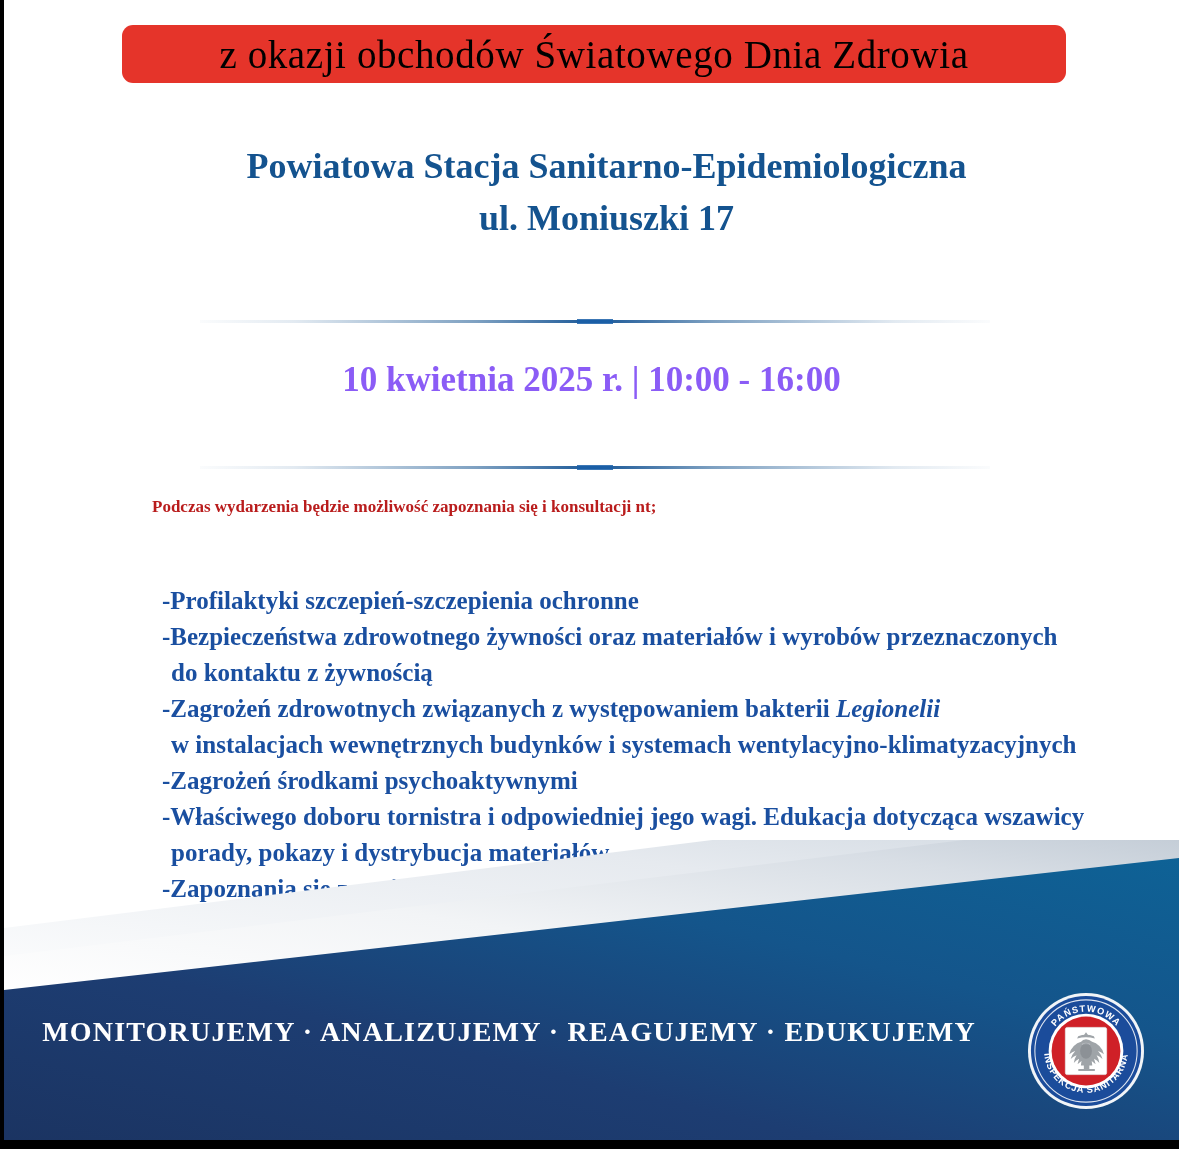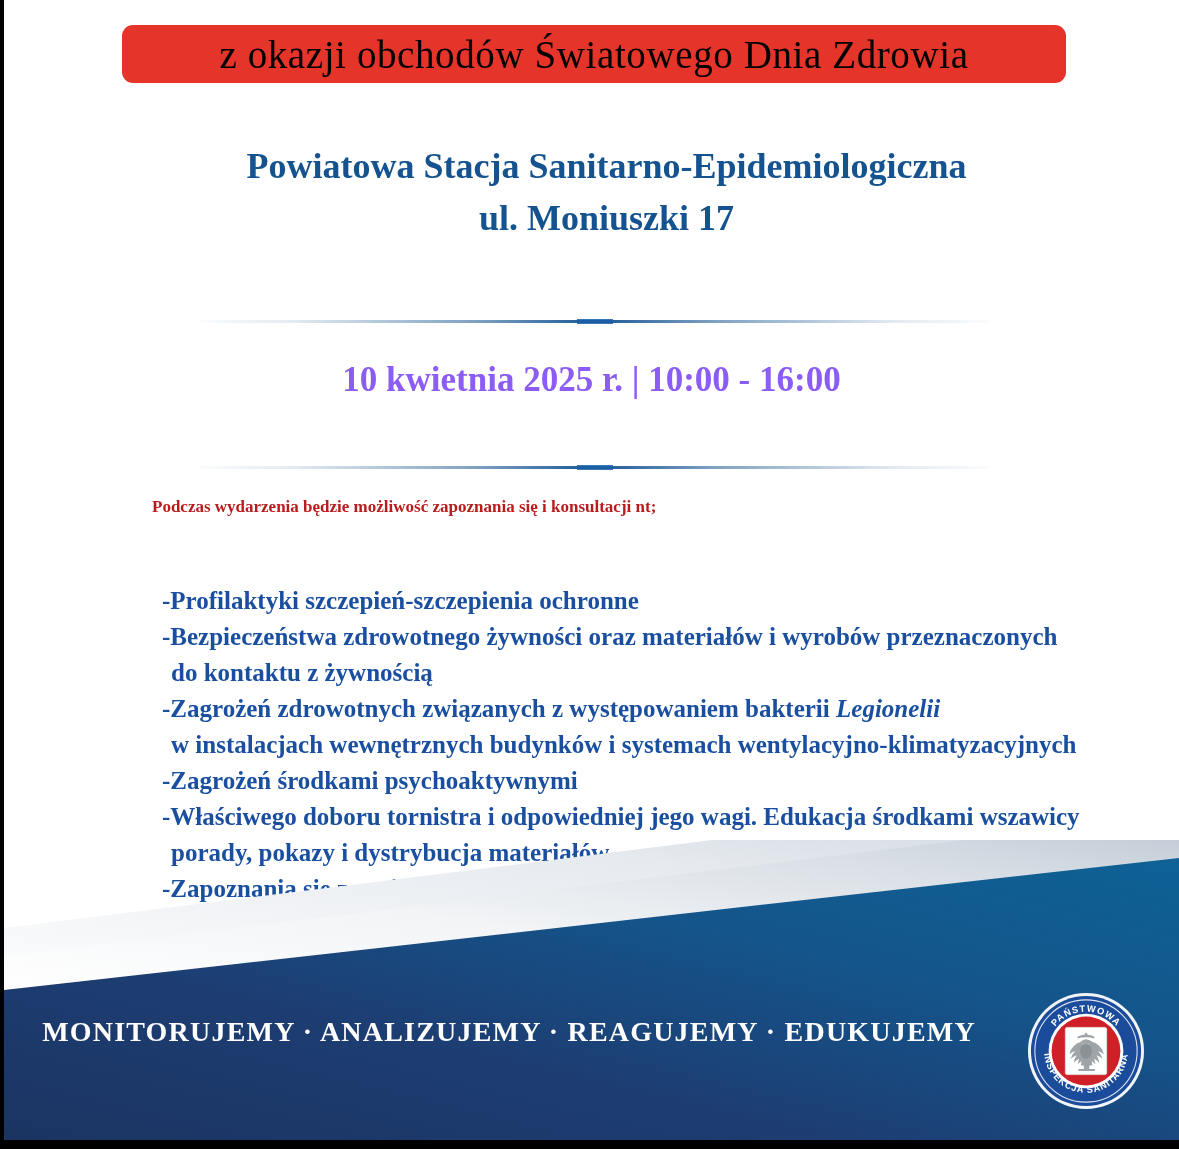--- a/index.html
+++ b/index.html
@@ -202,21 +202,21 @@
 
   <div class="intro">Podczas wydarzenia będzie możliwość zapoznania się i konsultacji nt;</div>
 
   <div class="bullets">
     <div class="row">-Profilaktyki szczepień-szczepienia ochronne</div>
     <div class="row">-Bezpieczeństwa zdrowotnego żywności oraz materiałów i wyrobów przeznaczonych</div>
     <div class="row cont">do kontaktu z żywnością</div>
     <div class="row"><span>-Zagrożeń zdrowotnych związanych  z występowaniem bakterii </span><i>Legionelii</i></div>
     <div class="row cont">w instalacjach wewnętrznych budynków i systemach wentylacyjno-klimatyzacyjnych</div>
     <div class="row">-Zagrożeń środkami psychoaktywnymi</div>
-    <div class="row">-Właściwego doboru tornistra i odpowiedniej jego wagi. Edukacja  środkami wszawicy</div>
+    <div class="row">-Właściwego doboru tornistra i odpowiedniej jego wagi. Edukacja  dotycząca wszawicy</div>
     <div class="row cont">porady, pokazy i dystrybucja materiałów</div>
     <div class="row">-Zapoznania się z posiadaną aparaturą i wykorzystania jej na poszczególnych</div>
     <div class="row cont">Pracowniach  w Oddziale Laboratoryjnym PSSE</div>
   </div>
 
   <div class="footer">
     <svg viewBox="0 0 1179 300" preserveAspectRatio="none">
       <defs>
         <linearGradient id="silverGrad" x1="0" y1="1" x2="1" y2="0">
           <stop offset="0%" stop-color="#FFFFFF"></stop>

